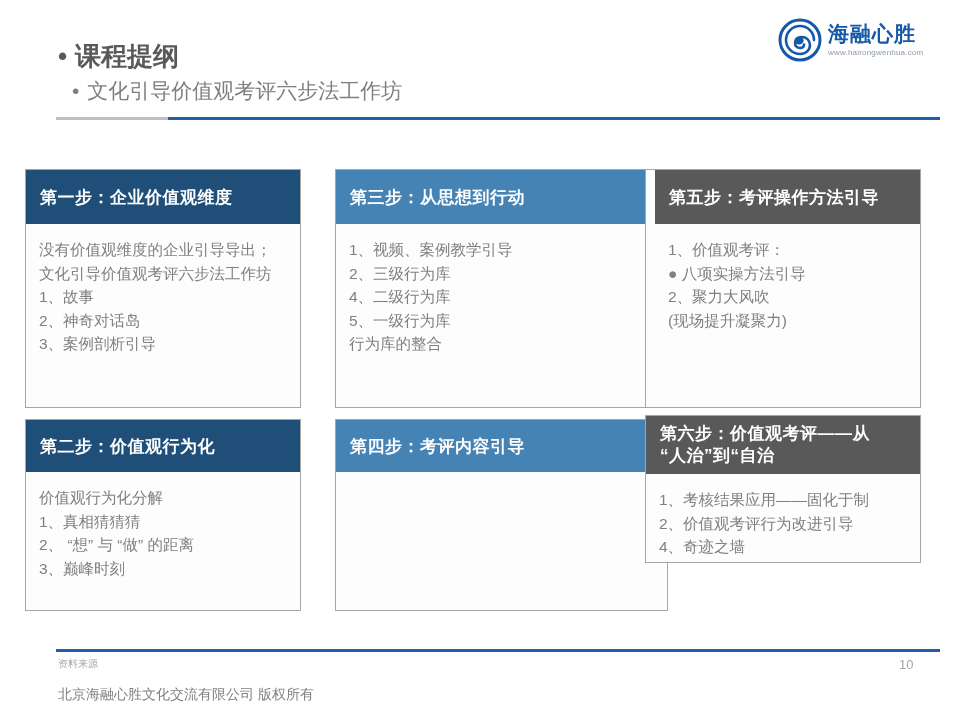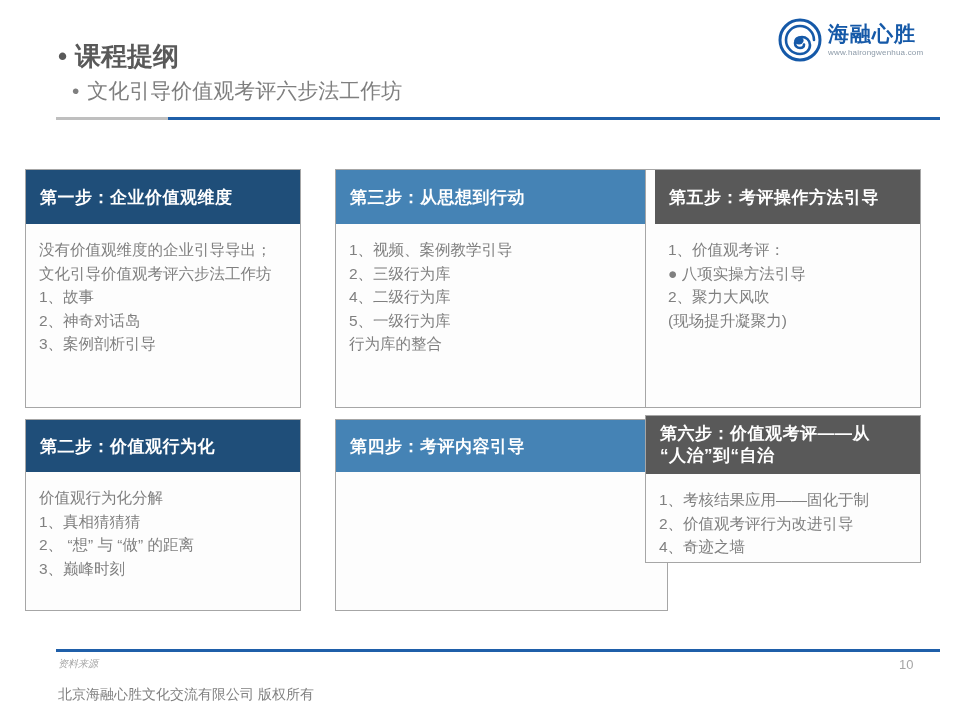--- a/index.html
+++ b/index.html
@@ -157,21 +157,20 @@
     width: 884px;
     height: 3px;
     background: #1f5fa9;
   }
   .footer-source {
     position: absolute;
     left: 58px;
     top: 657px;
     font-size: 10px;
     color: #a6a6a6;
-    font-style: italic;
   }
   .footer-copy {
     position: absolute;
     left: 58px;
     top: 686px;
     font-size: 14px;
     color: #808080;
   }
   .page-num {
     position: absolute;

